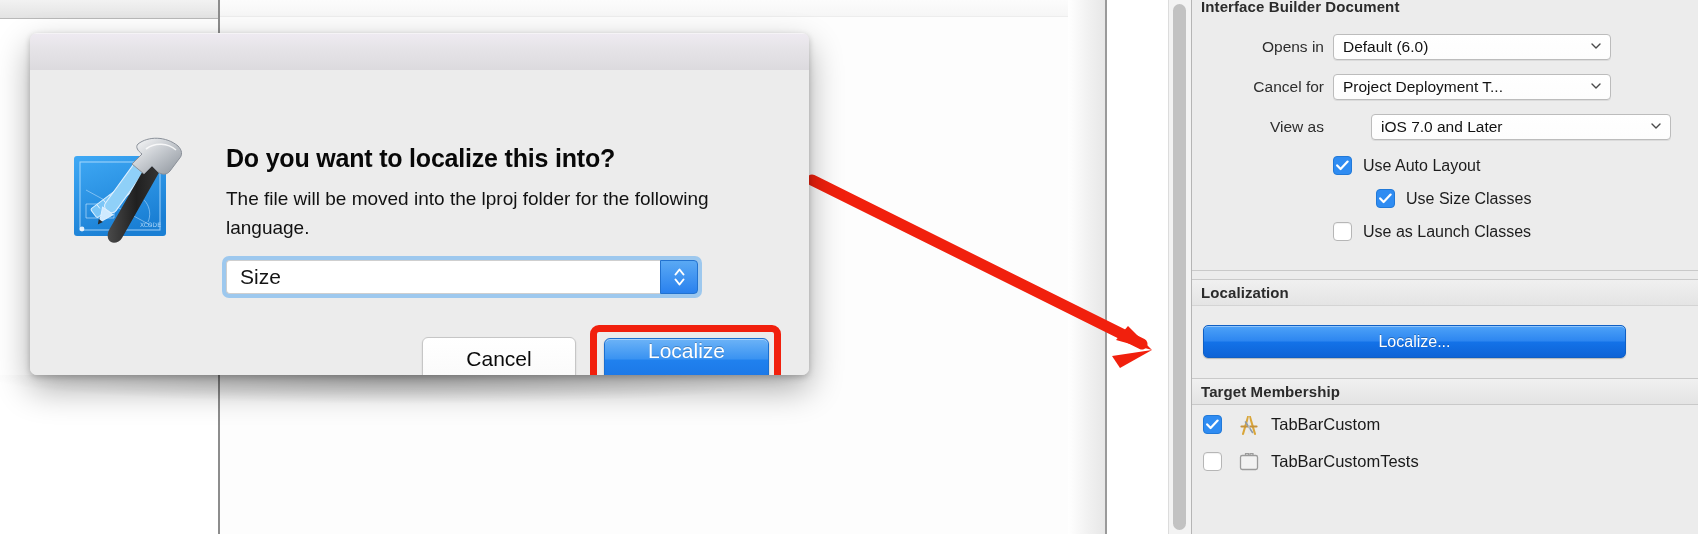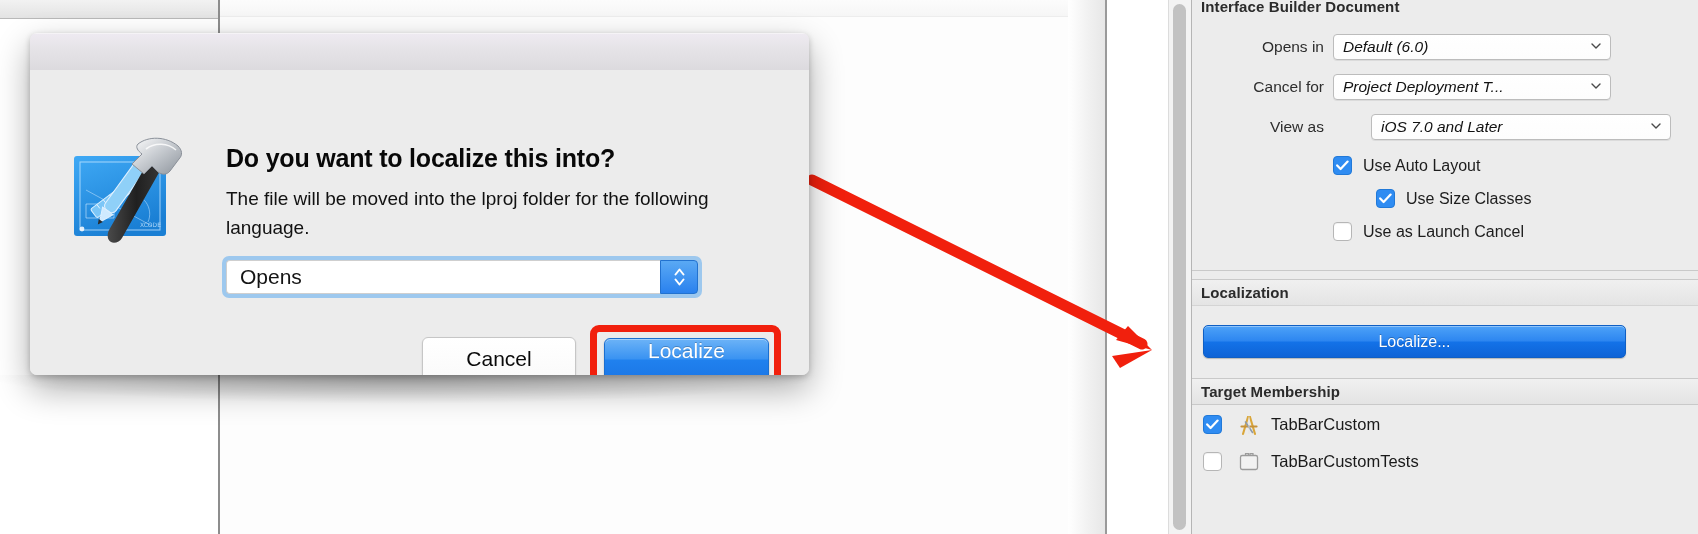--- a/index.html
+++ b/index.html
@@ -89,21 +89,20 @@
     width:132px;padding-right:9px;white-space:nowrap;
   }
   .popup{
     position:relative;height:26px;border:1px solid #bcbcbc;border-radius:4px;
     background:linear-gradient(#ffffff,#fdfdfd);
     box-shadow:0 1px 0 rgba(0,0,0,.07);
     display:flex;align-items:center;
     font-size:15.5px;color:#111;
     padding-left:9px;
     box-sizing:border-box;
-    font-style:italic;
   }
   .popup .chev{
     position:absolute;right:9px;top:50%;
     width:10px;height:10px;margin-top:-6px;
   }
   .popup .chev svg{display:block;}
 
   .cb-row{position:absolute;display:flex;align-items:center;}
   .checkbox{
     width:19px;height:19px;border-radius:4px;flex:0 0 auto;
@@ -300,21 +299,21 @@
         <span class="checkbox on">
           <svg width="13" height="11" viewBox="0 0 13 11">
               <path d="M1.2 5.4 L4.6 9 L11.6 1.6" fill="none" stroke="#ffffff" stroke-width="2.2" stroke-linecap="round" stroke-linejoin="round"></path>
             </svg>
         </span>
         <span class="cb-label">Use Size Classes</span>
       </div>
 
       <div class="cb-row" style="left:141px;top:222px;">
         <span class="checkbox off"></span>
-        <span class="cb-label">Use as Launch Cancel</span>
+        <span class="cb-label">Use as Launch Classes</span>
       </div>
 
       <div id="sep-1"></div>
 
       <div id="loc-header" class="insp-header-bar">
         <div class="insp-section-title">Localization</div>
       </div>
       <div id="sep-2"></div>
 
       <div id="localize-btn">
@@ -412,21 +411,21 @@
 
         <path d="M72 10 C82 2 100 2 112 12 C116 16 117 21 113 25 L104 37 C101 41 96 41 92 38 L86 32 L78 40 L66 30 L76 20 C72 17 69 13 72 10 Z" fill="url(#hd)" stroke="#8a9099" stroke-width="1"></path>
         <path d="M80 15 C89 8 102 9 110 16" fill="none" stroke="#ffffff" stroke-width="1.6" opacity=".8"></path>
       </svg>
 
       <div id="dlg-title">Do you want to localize this into?</div>
       <div id="dlg-msg">The file will be moved into the lproj folder for the following language.</div>
 
       <div id="lang-popup">
         <div id="lang-popup-inner">
-          <span>Opens</span>
+          <span>Size</span>
         </div>
         <div id="lang-stepper">
           <svg width="15" height="24" viewBox="0 0 15 24">
             <path d="M3.5 9.5 L7.5 4.5 L11.5 9.5" fill="none" stroke="#ffffff" stroke-width="2" stroke-linecap="round" stroke-linejoin="round"></path>
             <path d="M3.5 14.5 L7.5 19.5 L11.5 14.5" fill="none" stroke="#ffffff" stroke-width="2" stroke-linecap="round" stroke-linejoin="round"></path>
           </svg>
         </div>
       </div>
 
       <div id="cancel-btn">

